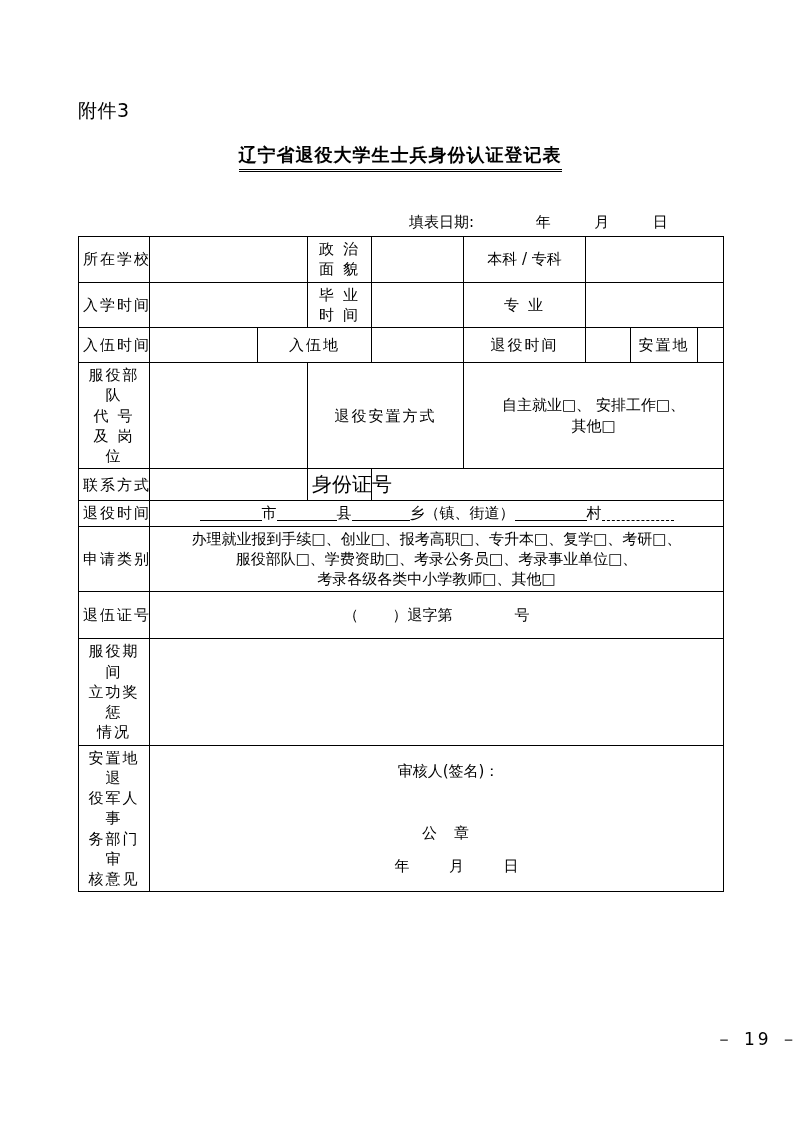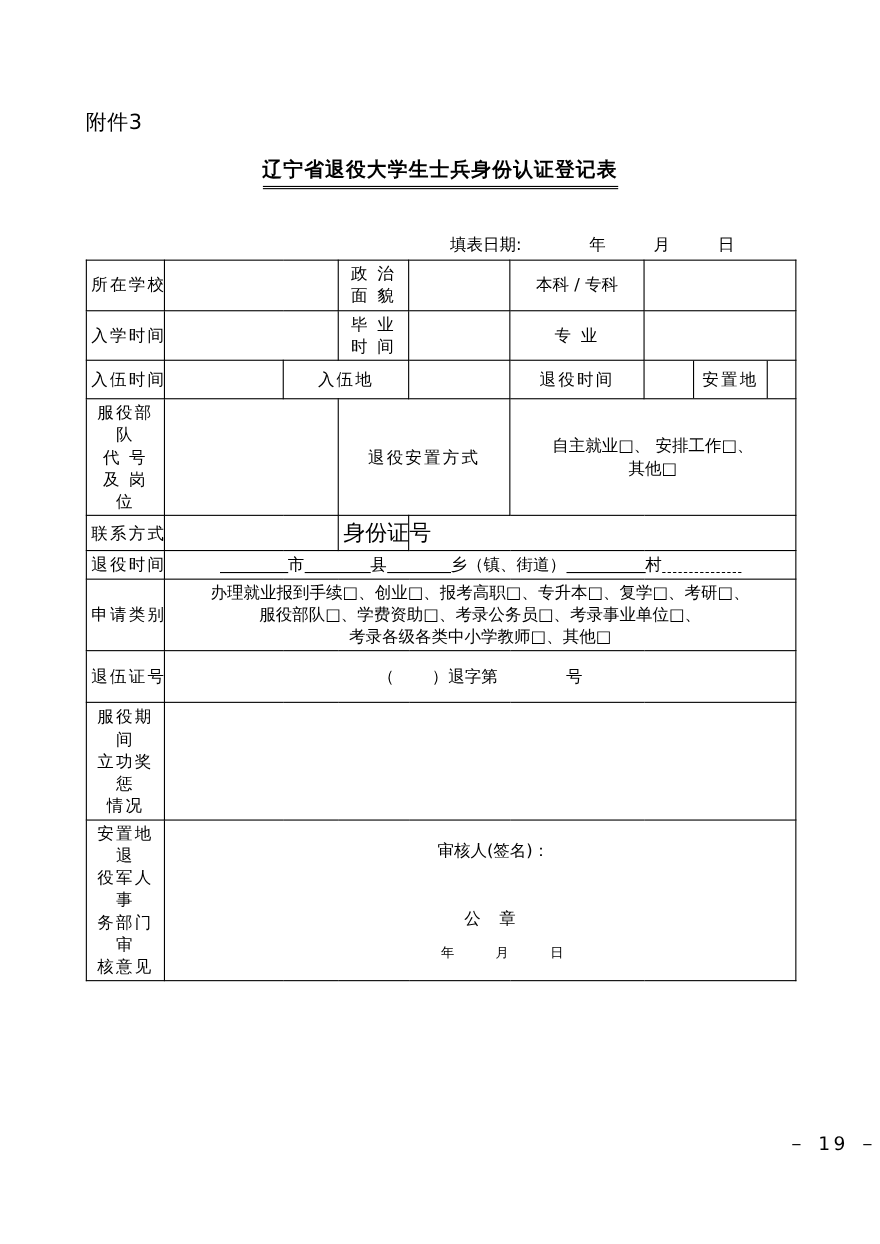--- a/index.html
+++ b/index.html
@@ -134,21 +134,21 @@
     margin-left: 24px;
   }
   .seal-line {
     font-size: 15px;
     text-align: center;
     margin-top: 42px;
     margin-left: 24px;
     letter-spacing: 6px;
   }
   .date-line {
-    font-size: 12px;
+    font-size: 15px;
     text-align: center;
     margin-top: 12px;
     margin-left: 40px;
     white-space: nowrap;
   }
   .date-line .sp { display: inline-block; width: 30px; }
 
   .cert-line {
     text-align: center;
     font-size: 15px;

